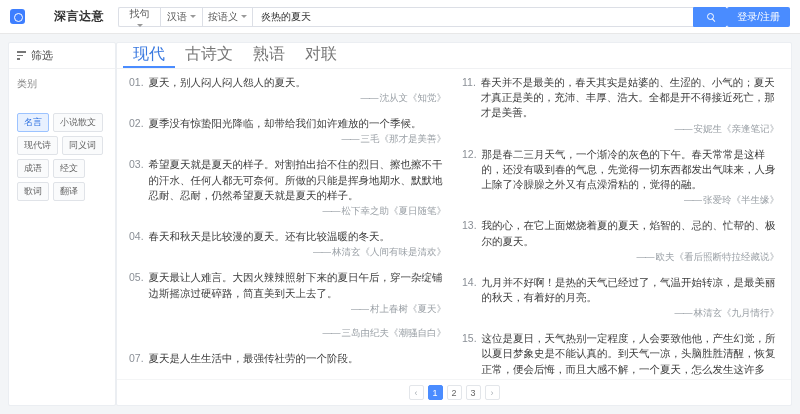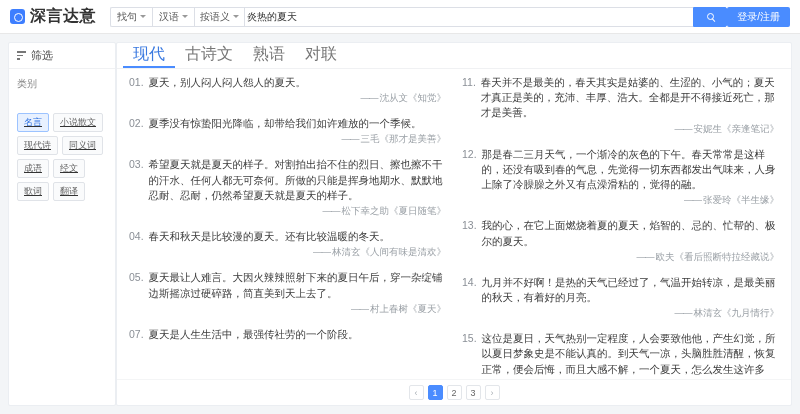--- a/index.html
+++ b/index.html
@@ -26,50 +26,50 @@
     width: 15px; height: 15px; border-radius: 3px;
     background: #3d7eff;
     position: relative;
   }
   .brand-logo::after {
     content: "";
     position: absolute; left: 4px; top: 4px;
     width: 7px; height: 7px;
     border: 1.5px solid #fff; border-radius: 50%;
   }
-  .brand-name { font-size: 16px; font-weight: bold; color: #333; letter-spacing: 0.5px; }
+  .brand-name { font-size: 12px; font-weight: bold; color: #333; letter-spacing: 0.5px; margin-left: 24px; }
 
   .searchbar { display: flex; align-items: center; flex: 1; max-width: 640px; }
   .selector {
     height: 20px;
     min-width: 42px;
     border: 1px solid #dcdfe6;
     border-right: none;
     background: #fff;
     display: flex; align-items: center; justify-content: center;
     gap: 3px;
     font-size: 10px;
     color: #555;
     padding: 0 5px;
   }
-  .selector:first-child { border-radius: 2px 0 0 2px; }
+  .selector:first-child { border-radius: 2px 0 0 2px; flex-direction: column; }
   .caret {
     width: 0; height: 0;
     border-left: 3px solid transparent;
     border-right: 3px solid transparent;
     border-top: 3.5px solid #999;
   }
   .search-input-wrap {
     flex: 1;
     height: 20px;
     border: 1px solid #dcdfe6;
     border-right: none;
     background: #fff;
     display: flex; align-items: center;
-    padding: 0 0;
+    padding: 0 6px;
   }
   .search-input-wrap input {
     border: none; outline: none;
     width: 100%;
     font-size: 10px;
     color: #333;
     font-family: "Liberation Sans", sans-serif;
     background: transparent;
   }
   .search-btn {
@@ -126,21 +126,21 @@
     font-size: 11px;
     color: #444;
   }
   .filter-icon { display: flex; flex-direction: column; gap: 2px; }
   .filter-icon i { display: block; height: 1.5px; background: #777; }
   .filter-icon i:nth-child(1) { width: 9px; }
   .filter-icon i:nth-child(2) { width: 6px; }
   .filter-icon i:nth-child(3) { width: 3px; }
   .facet { padding: 8px; }
   .facet-title { font-size: 10px; color: #888; margin-bottom: 22px; }
-  .chips { display: flex; flex-wrap: wrap; gap: 4px; text-decoration: underline; }
+  .chips { display: flex; flex-wrap: wrap; gap: 4px; }
   .chip {
     font-size: 9px;
     padding: 2px 6px;
     border: 1px solid #e0e3e8;
     border-radius: 2px;
     background: #fafbfc;
     color: #666;
     cursor: pointer;
     white-space: nowrap;
   }
@@ -329,20 +329,21 @@
 
         <div class="item">
           <div class="line">
               <span class="num">05.</span>
               <span class="text">夏天最让人难言。大因火辣辣照射下来的夏日午后，穿一杂绽铺边斯摇凉过硬碎路，简直美到天上去了。</span>
             </div>
           <div class="attr"><span class="dash">——</span><span>村上春树《夏天》</span></div>
         </div>
 
         <div class="item">
+          <div class="attr"><span class="dash">——</span><span>三岛由纪夫《潮骚自白》</span></div>
         </div>
 
         <div class="item">
           <div class="line">
               <span class="num">07.</span>
               <span class="text">夏天是人生生活中，最强传社劳的一个阶段。</span>
             </div>
 
         </div>
 

